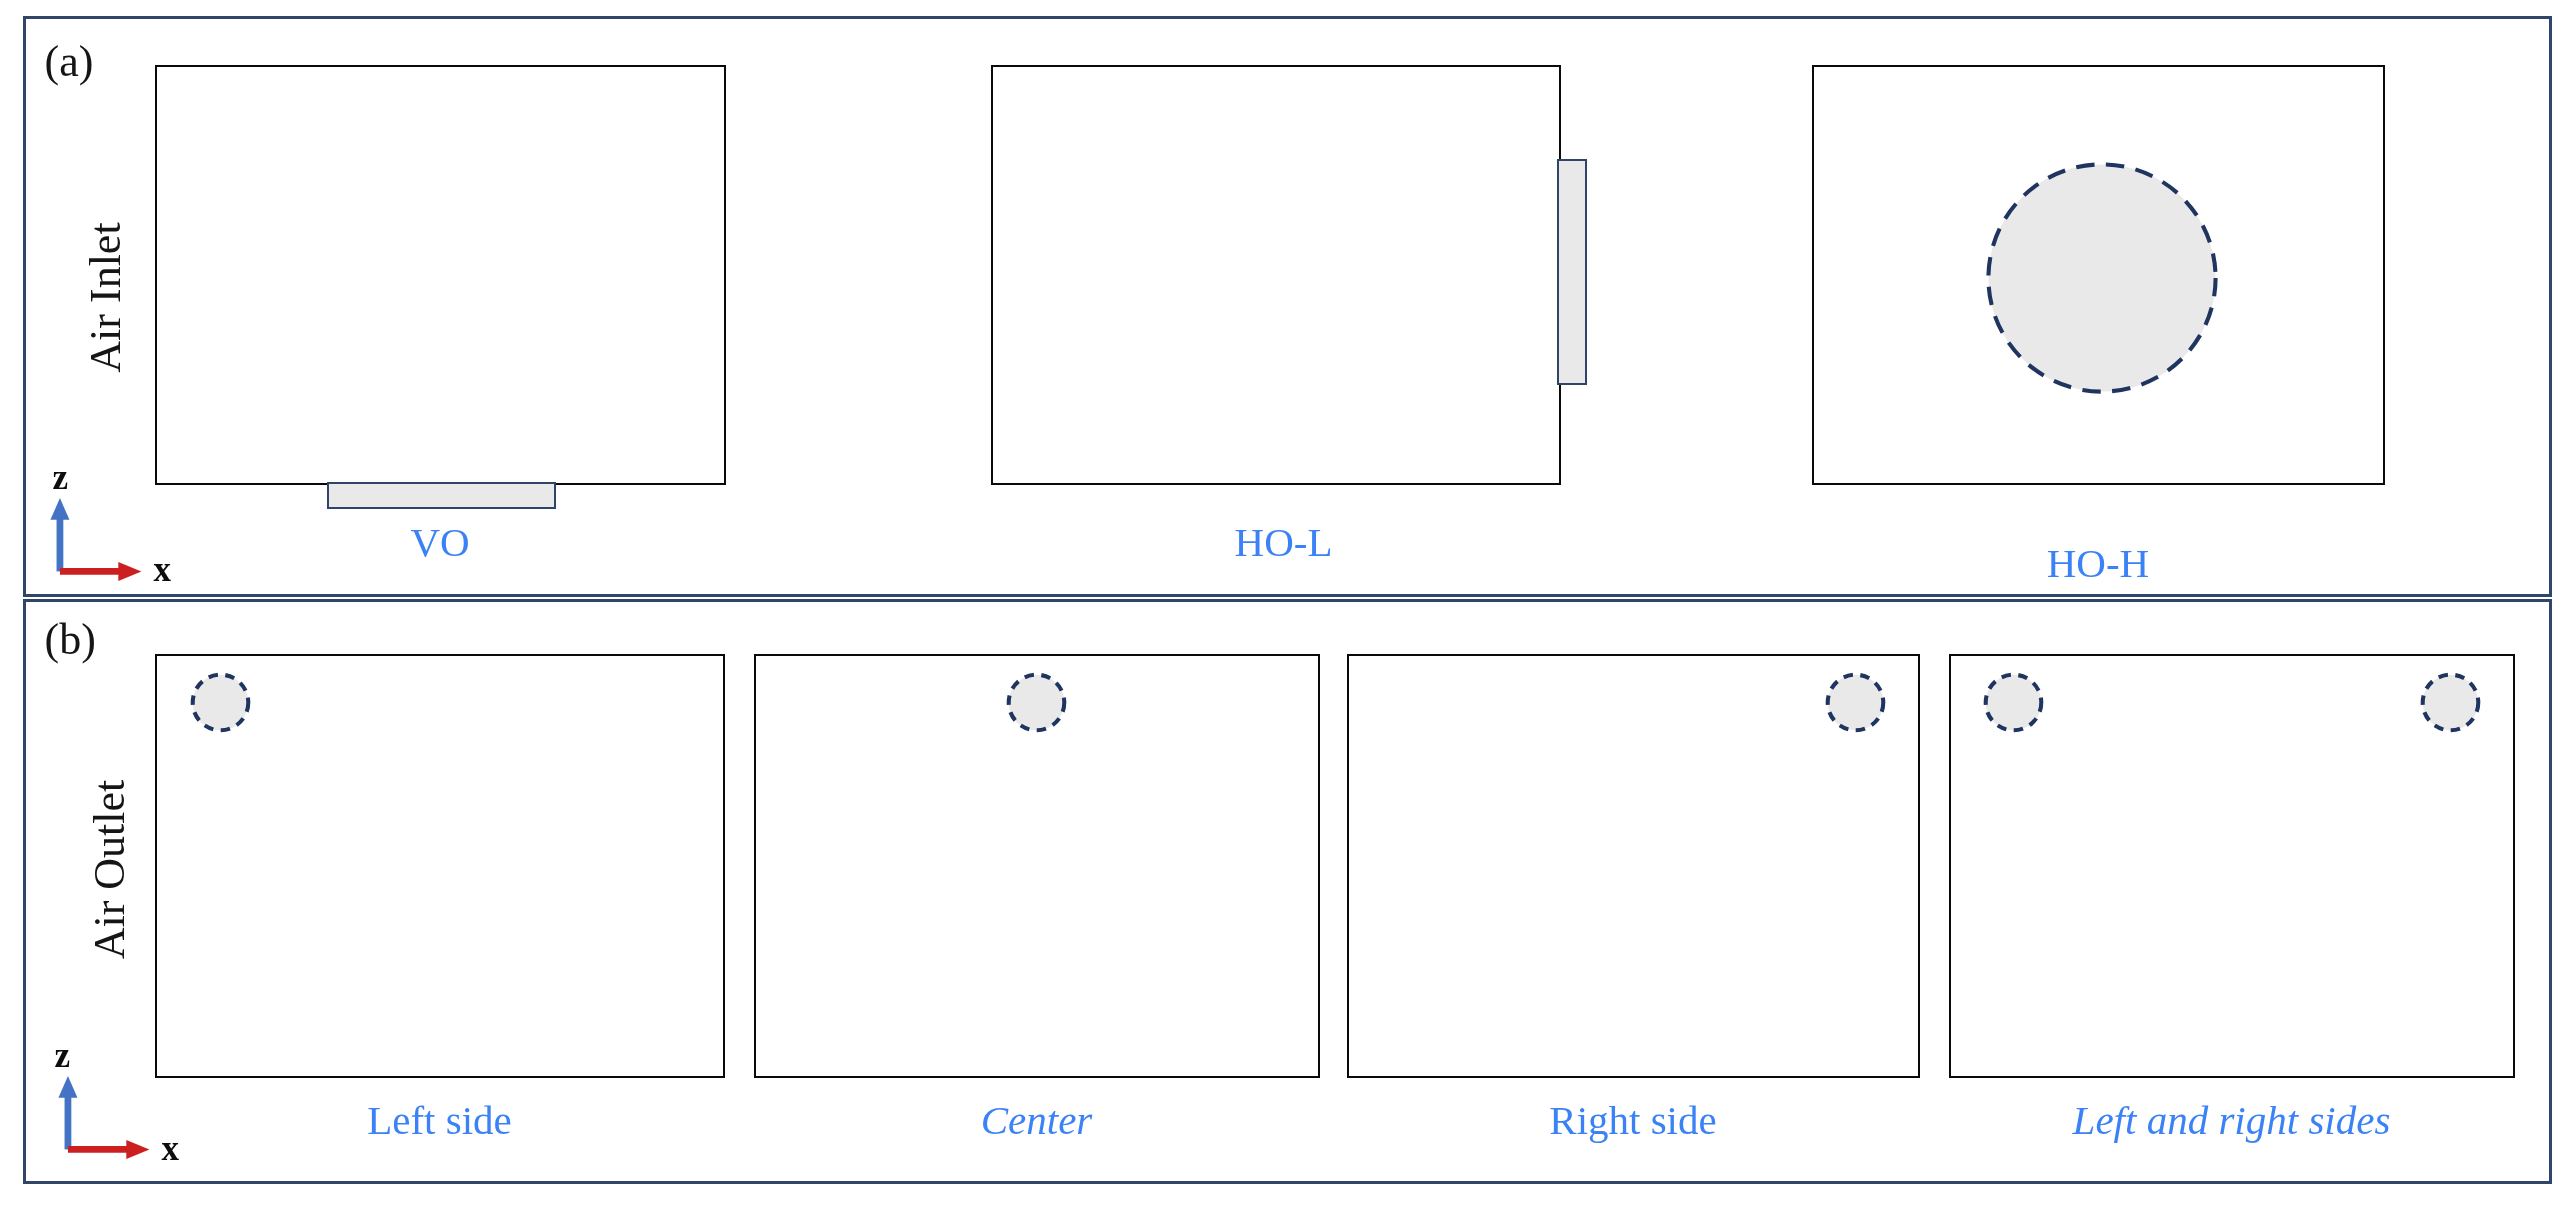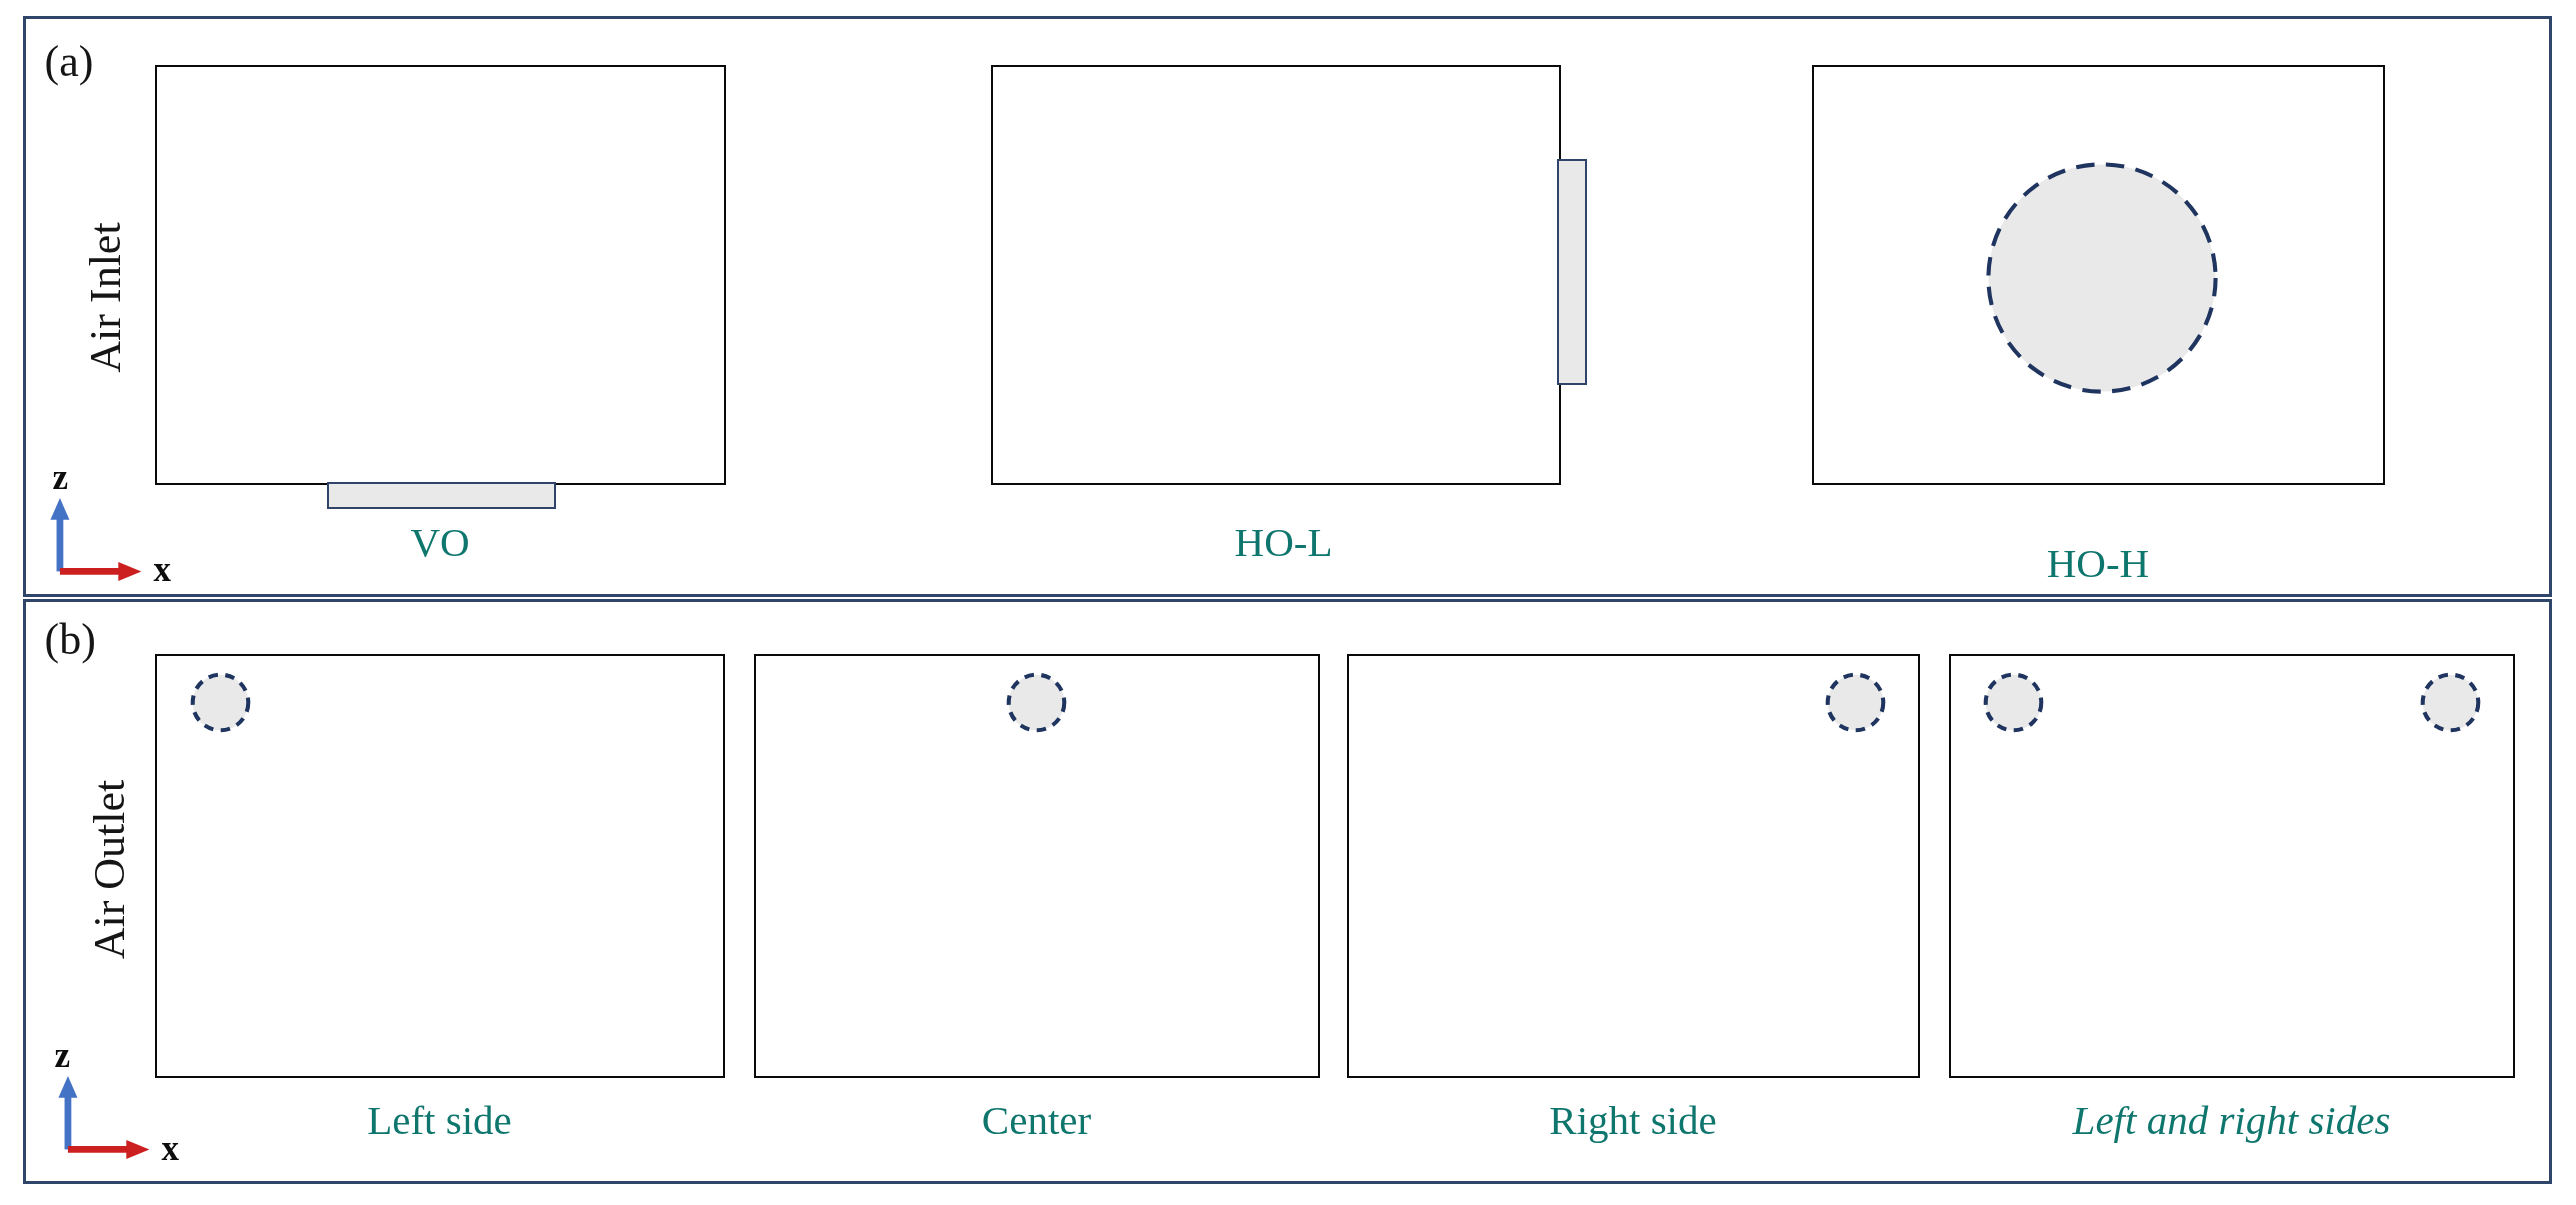--- a/index.html
+++ b/index.html
@@ -53,21 +53,21 @@
     position:absolute;
     background:var(--opening-fill);
     border:2.7px solid var(--opening-border);
   }
   .circle-svg { position:absolute; display:block; }
   .case-label {
     position:absolute;
     font-size:41px;
     line-height:1.2;
     text-align:center;
-    color:#0f766e;
+    color:#3b82f6;
     white-space:nowrap;
   }
   .axis-svg { position:absolute; overflow:visible; }
   .axis-letter {
     position:absolute;
     font-size:35px;
     font-weight:bold;
     line-height:1;
     color:#0d0d0d;
   }
@@ -116,21 +116,21 @@
     <div class="box" style="left:129px; top:52px; width:570px; height:424px;"></div>
     <svg class="circle-svg" style="left:164px; top:70px;" width="61" height="61" viewBox="0 0 90 90" aria-hidden="true">
       <circle cx="45" cy="45" r="41" style="fill:var(--opening-fill); stroke:var(--dashed-stroke); stroke-width:6; stroke-dasharray:14 11;"></circle>
     </svg>
     <div class="case-label" style="left:129px; top:494px; width:570px;">Left side</div>
 
     <div class="box" style="left:728px; top:52px; width:566px; height:424px;"></div>
     <svg class="circle-svg" style="left:980px; top:70px;" width="61" height="61" viewBox="0 0 90 90" aria-hidden="true">
       <circle cx="45" cy="45" r="41" style="fill:var(--opening-fill); stroke:var(--dashed-stroke); stroke-width:6; stroke-dasharray:14 11;"></circle>
     </svg>
-    <div class="case-label" style="left:728px; top:494px; width:566px;">Center</div>
+    <div class="case-label" style="left:728px; top:494px; width:566px;font-style:italic;">Center</div>
 
     <div class="box" style="left:1321px; top:52px; width:573px; height:424px;"></div>
     <svg class="circle-svg" style="left:1799px; top:70px;" width="61" height="61" viewBox="0 0 90 90" aria-hidden="true">
       <circle cx="45" cy="45" r="41" style="fill:var(--opening-fill); stroke:var(--dashed-stroke); stroke-width:6; stroke-dasharray:14 11;"></circle>
     </svg>
     <div class="case-label" style="left:1321px; top:494px; width:573px;">Right side</div>
 
     <div class="box" style="left:1923px; top:52px; width:566px; height:424px;"></div>
     <svg class="circle-svg" style="left:1957px; top:70px;" width="61" height="61" viewBox="0 0 90 90" aria-hidden="true">
       <circle cx="45" cy="45" r="41" style="fill:var(--opening-fill); stroke:var(--dashed-stroke); stroke-width:6; stroke-dasharray:14 11;"></circle>

